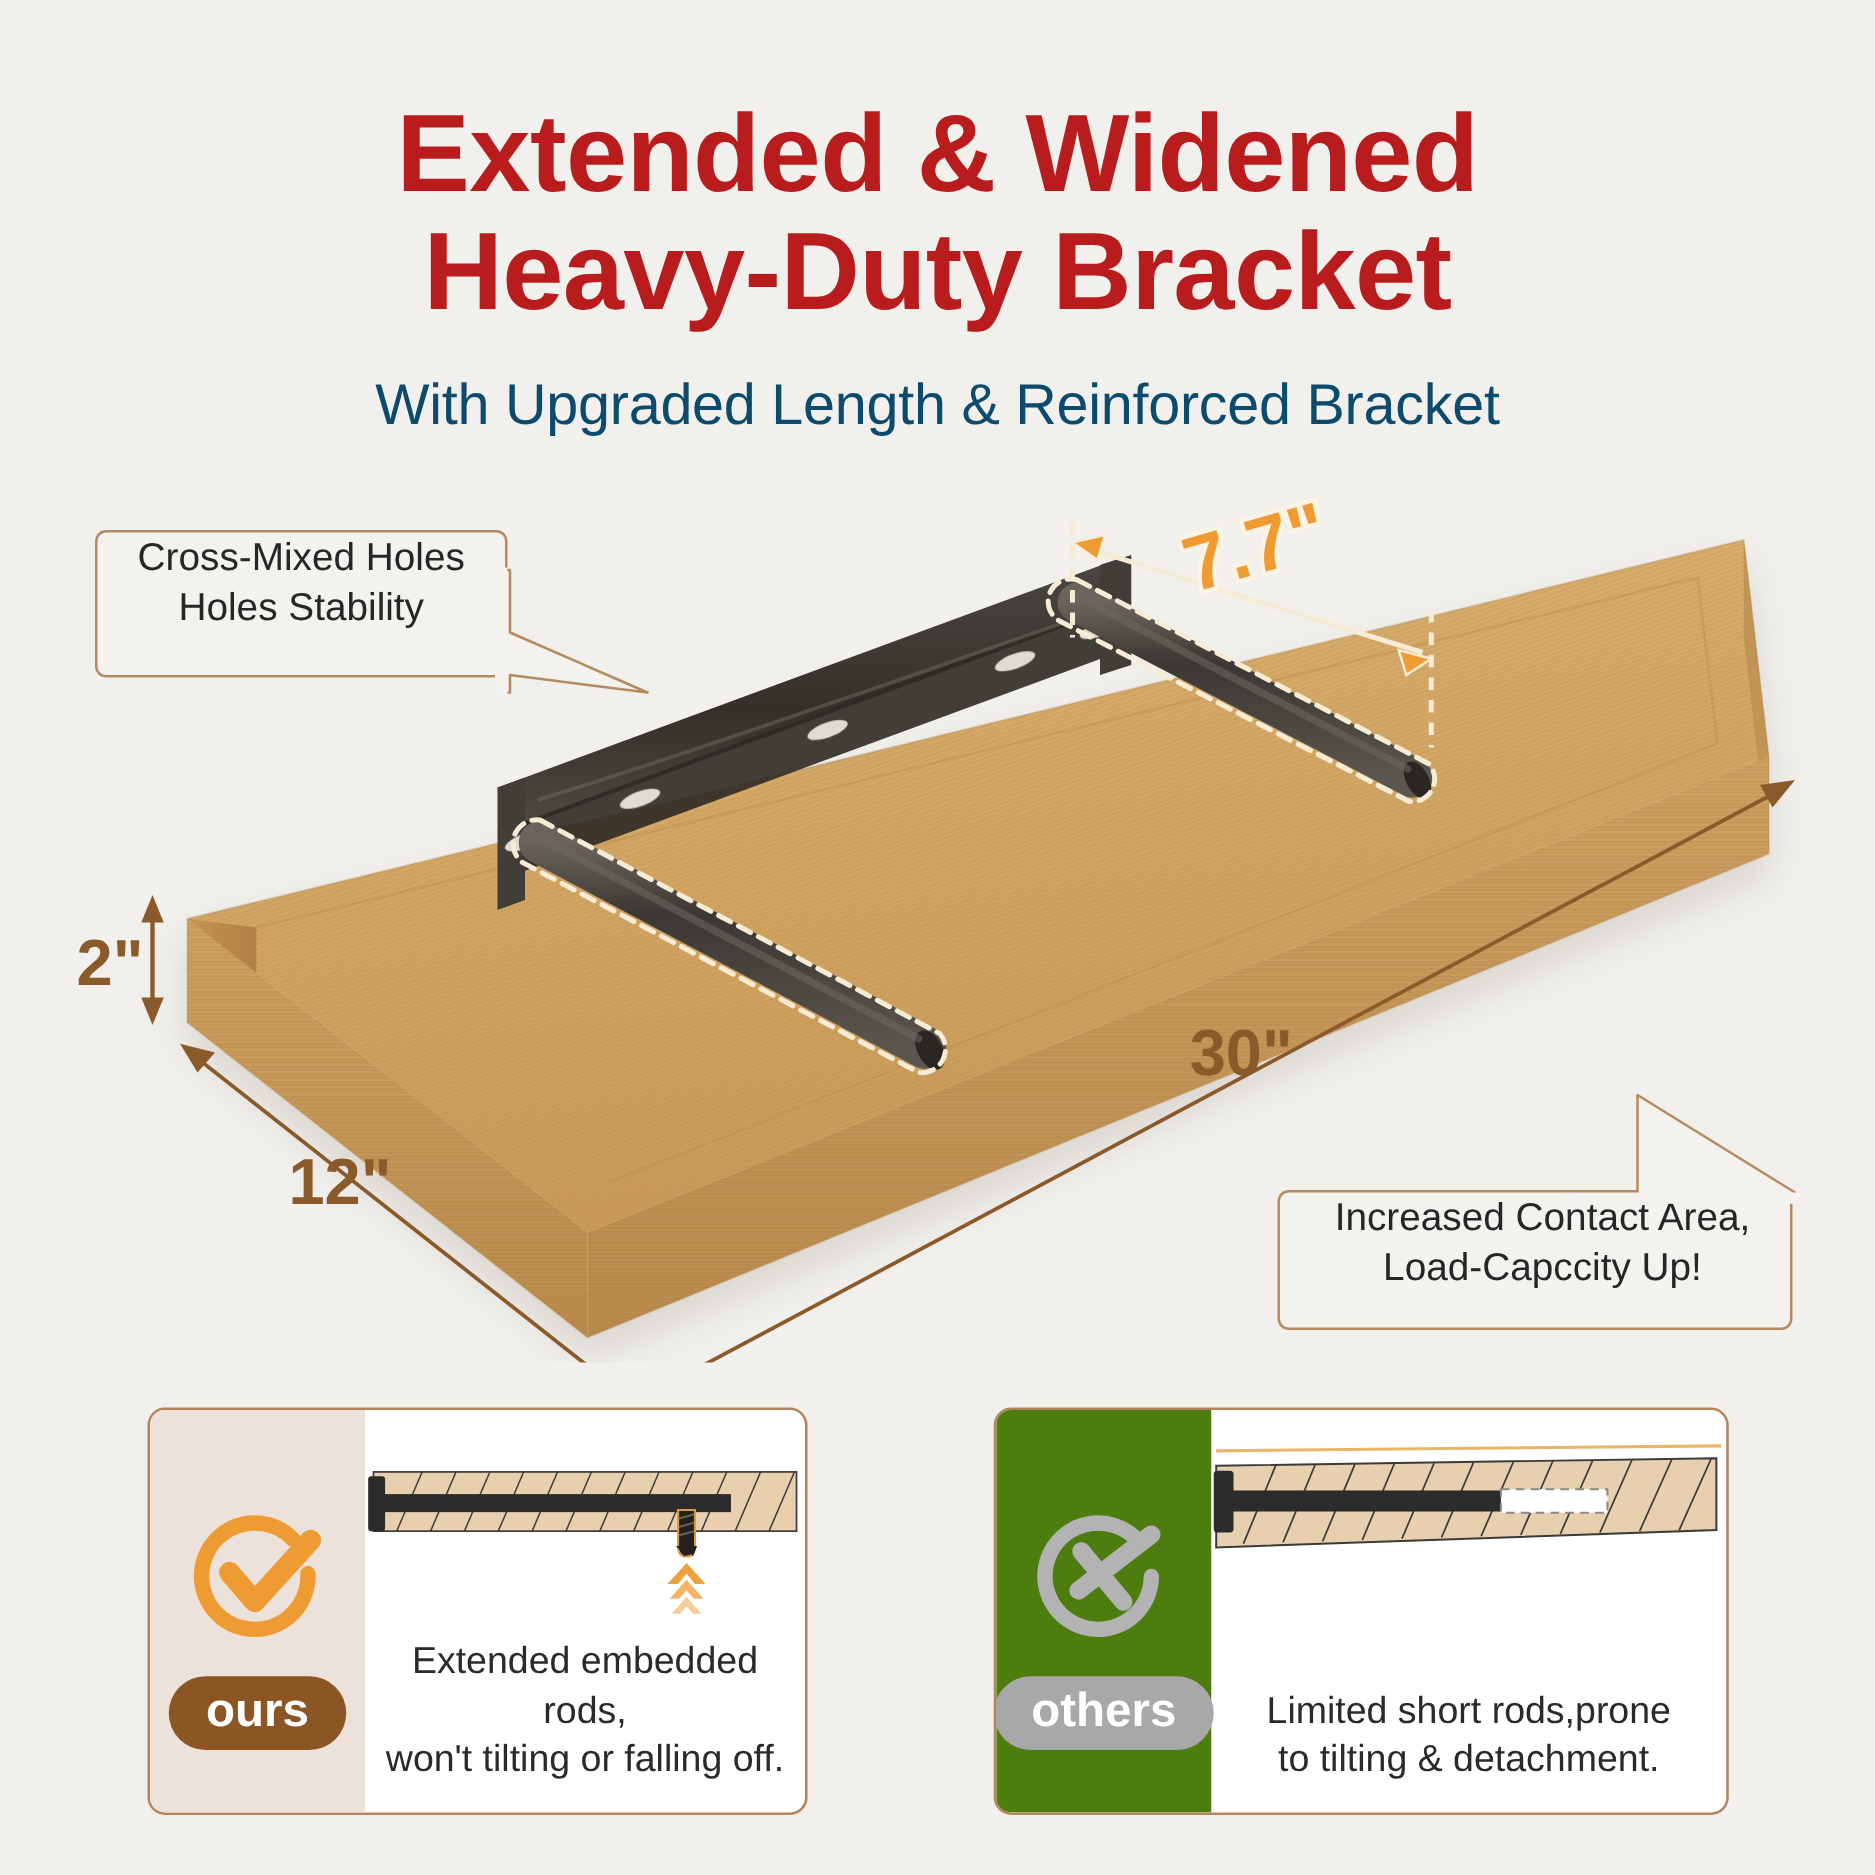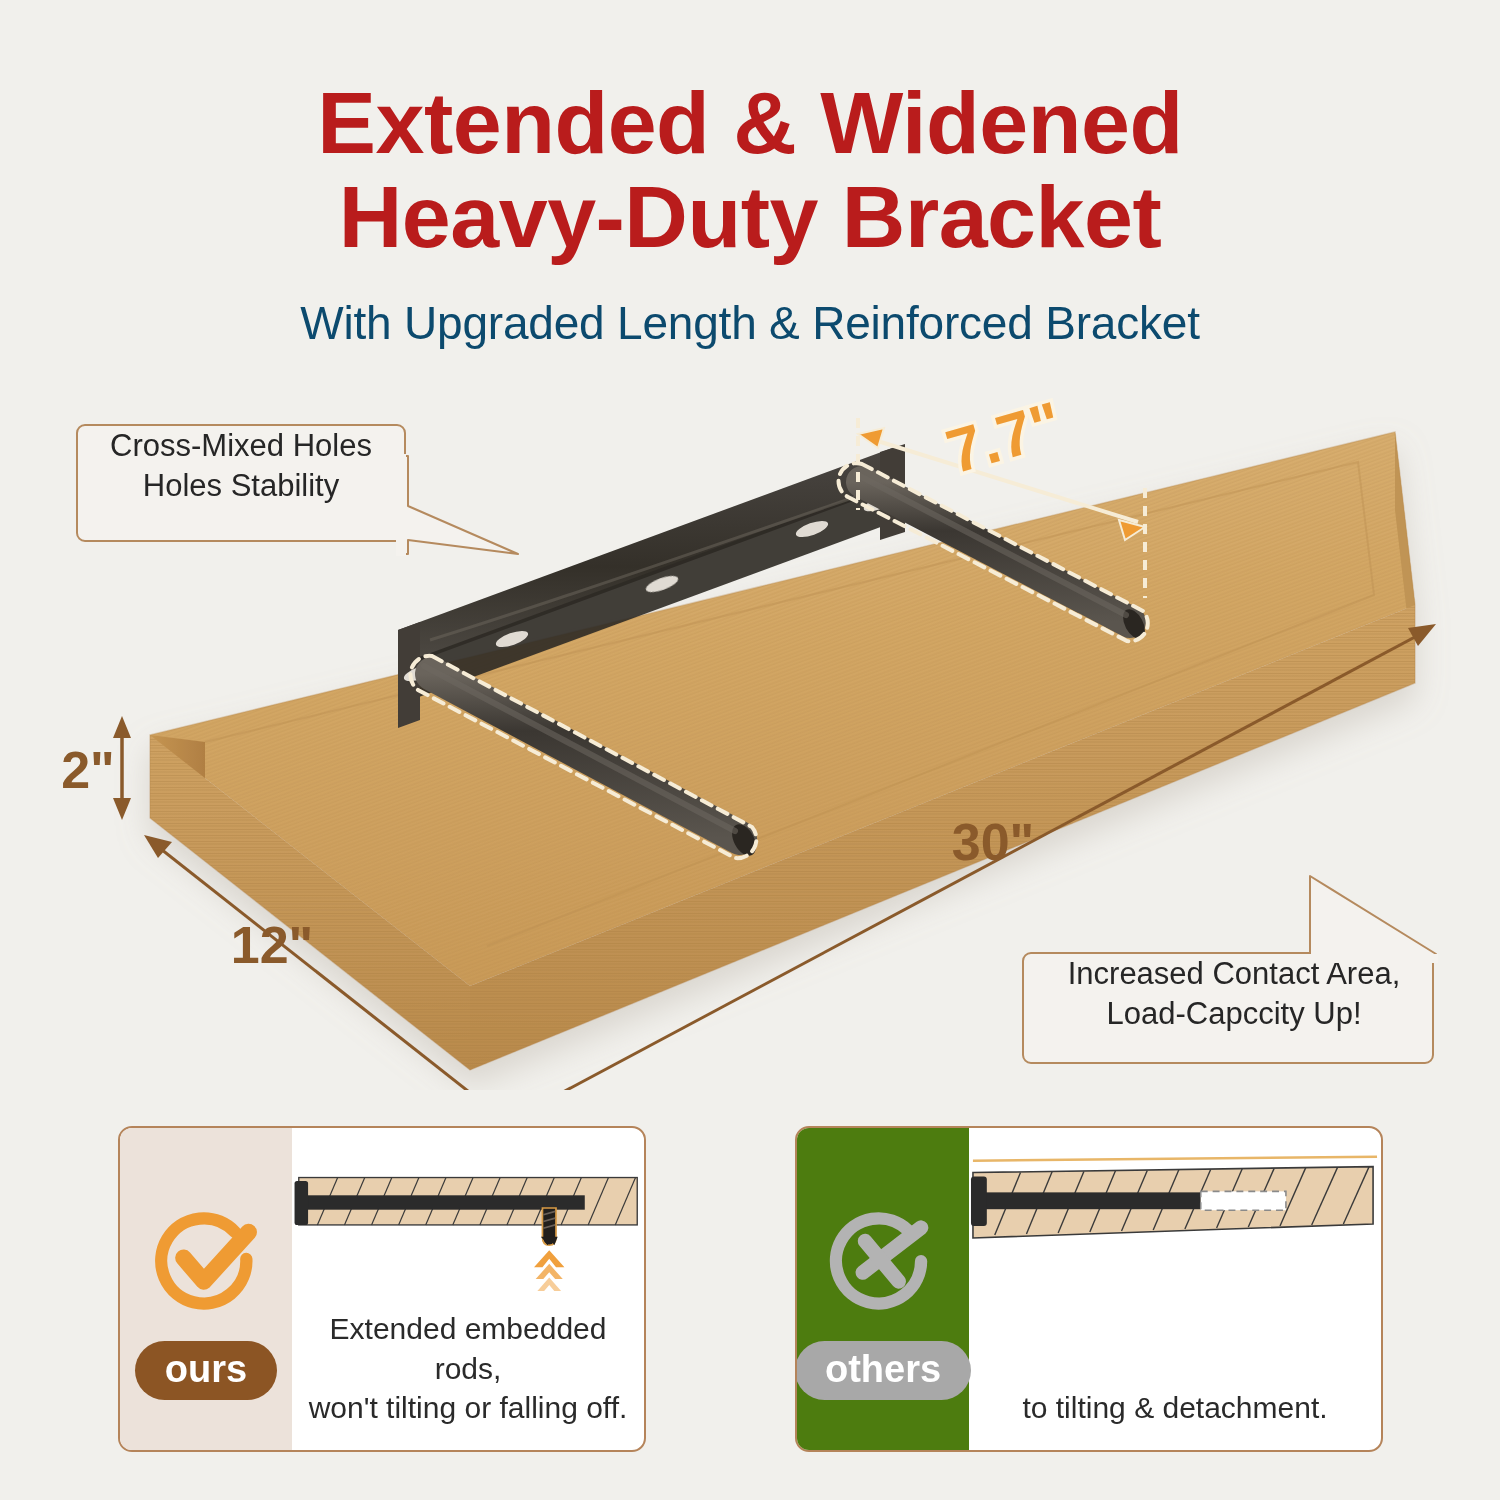--- a/index.html
+++ b/index.html
@@ -339,19 +339,20 @@
             <line x1="346" y1="83" x2="372" y2="25"></line>
             <line x1="378" y1="82" x2="404" y2="24"></line>
           </g>
 
           <rect x="14" y="50" width="220" height="17" fill="#2b2b2b"></rect>
           <rect x="2" y="34" width="16" height="50" rx="3" fill="#2b2b2b"></rect>
 
           <rect x="234" y="49" width="86" height="19" fill="#ffffff" stroke="#8a8a8a" stroke-width="1.6" stroke-dasharray="7 5"></rect>
         </svg>
         <div class="panel-caption">
+          <div>Limited short rods,prone</div>
           <div>to tilting &amp; detachment.</div>
         </div>
       </div>
     </div>
   </div>
 
 </div>
 
 </body></html>

